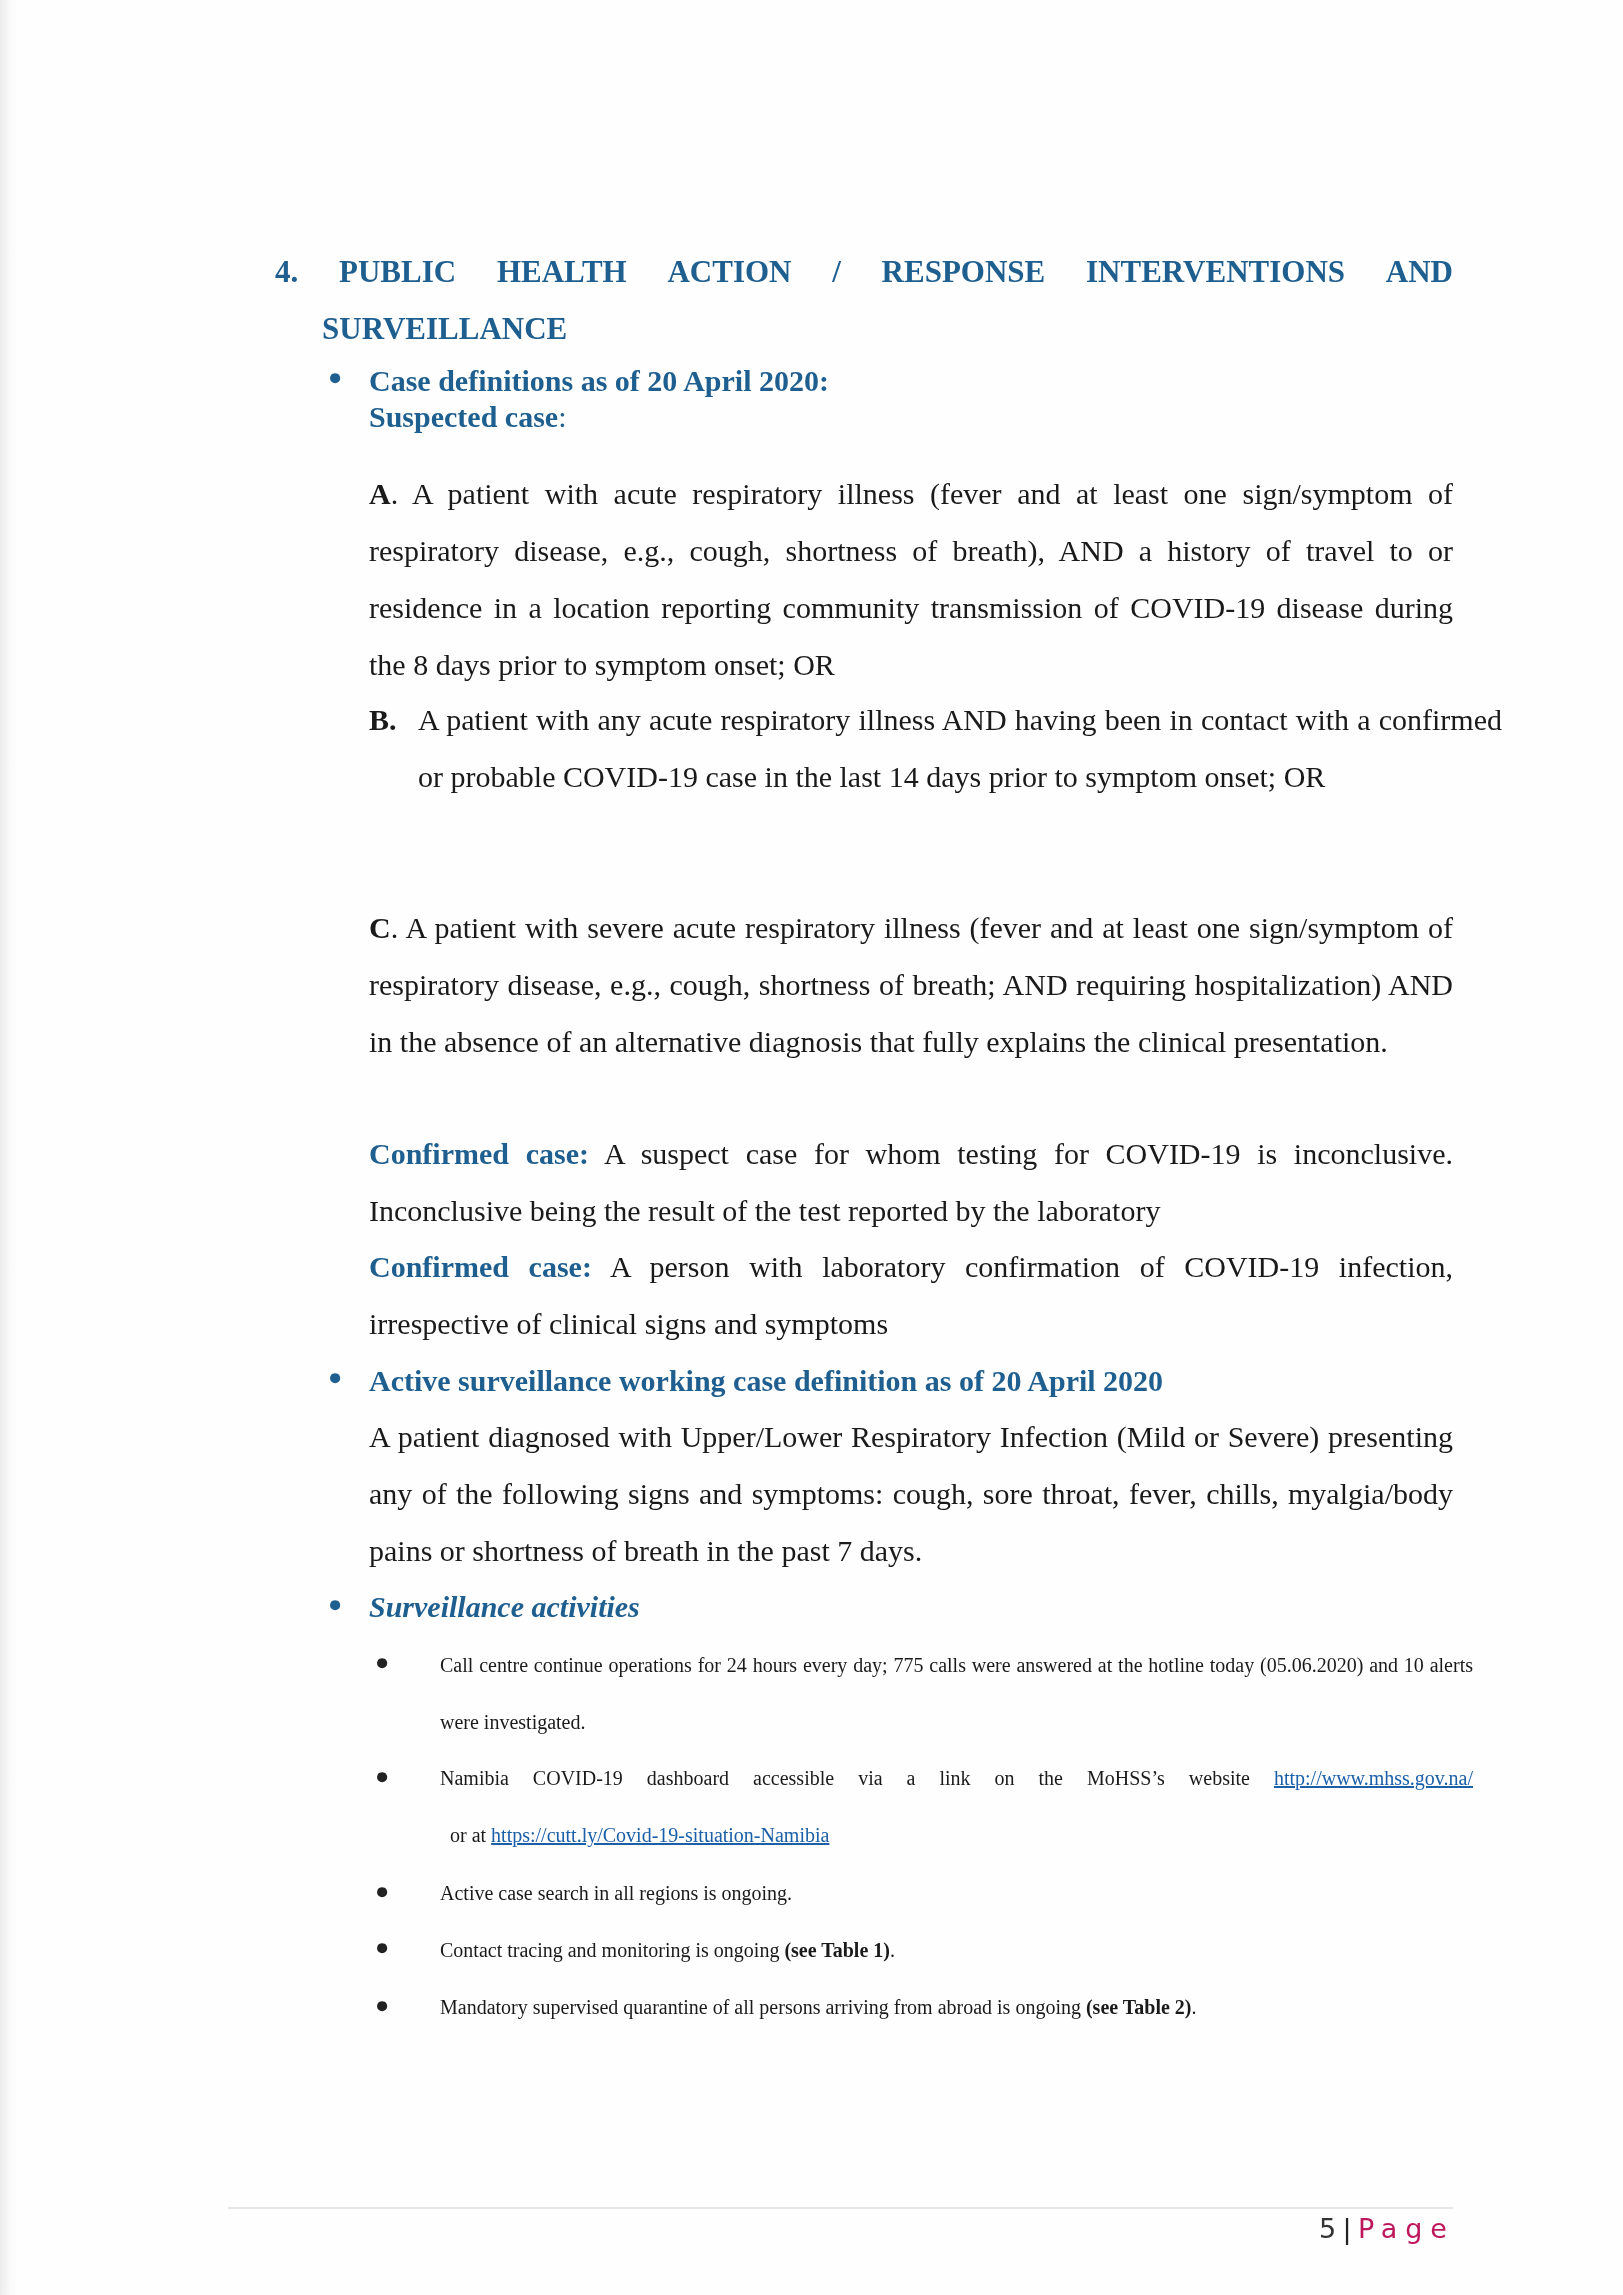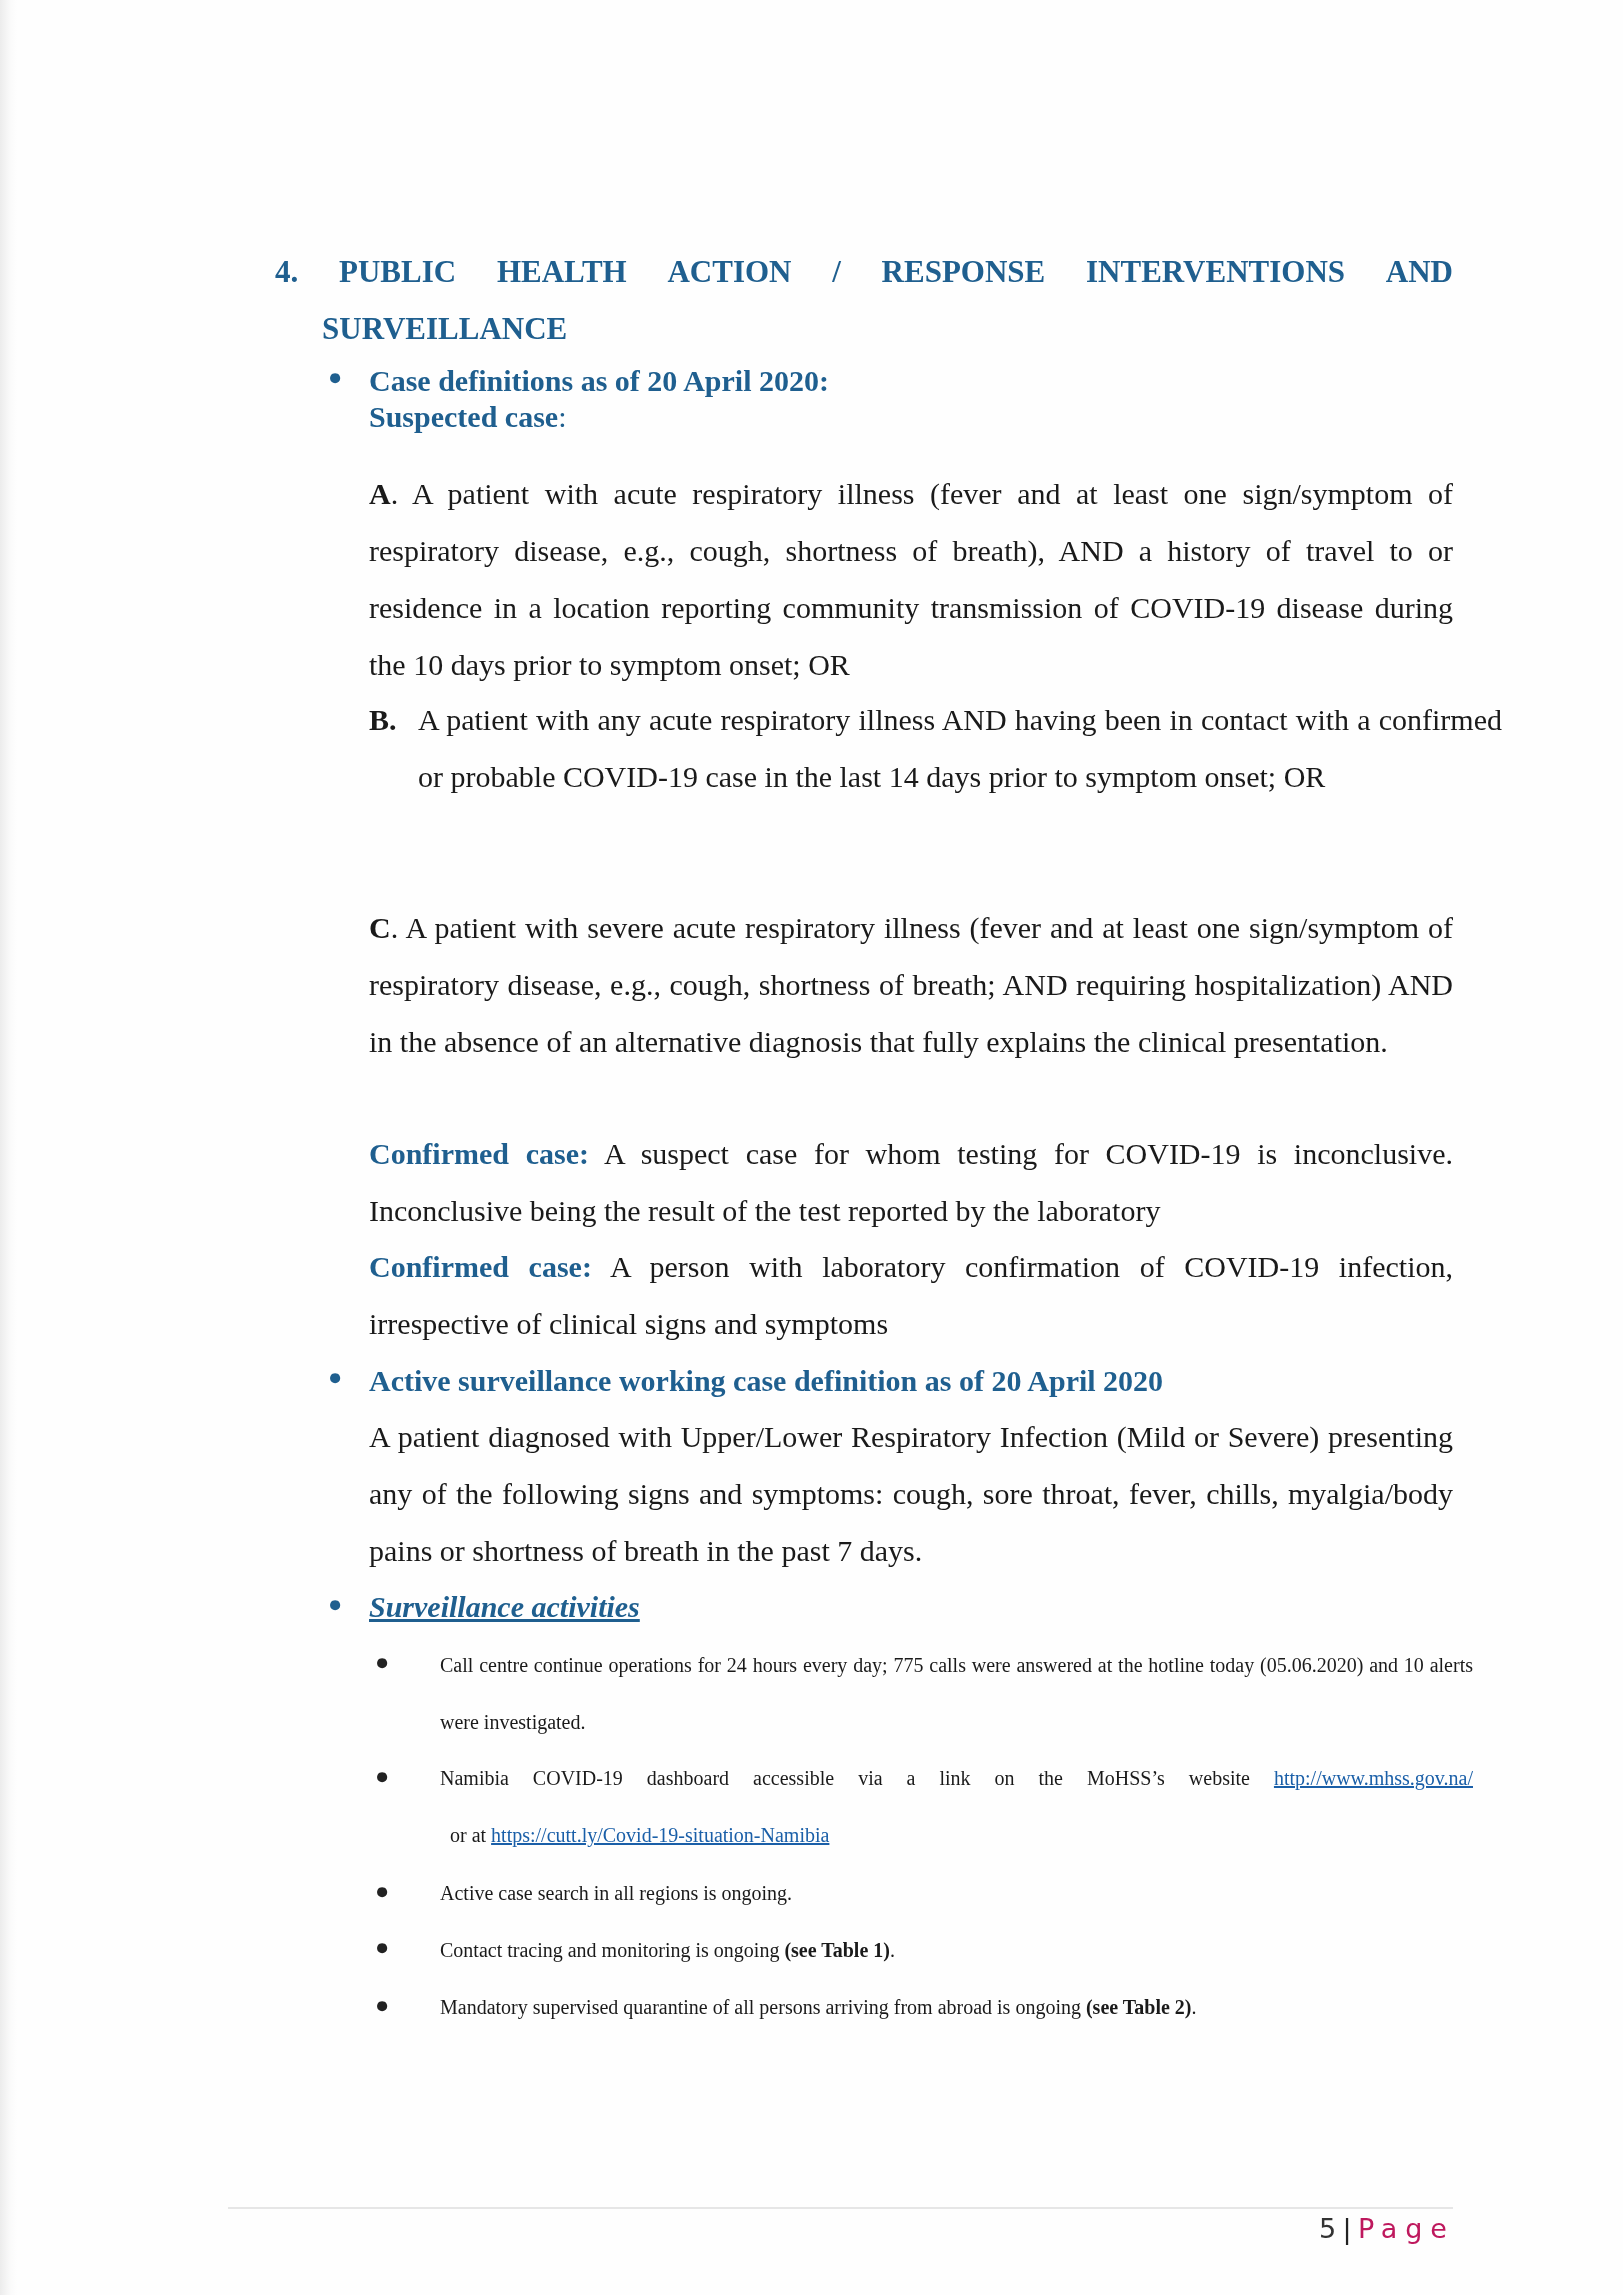--- a/index.html
+++ b/index.html
@@ -10,21 +10,21 @@
               background: linear-gradient(to right, #ececec, #fafafa 60%, #fefefe); }
   .blue { color: #1f5f8f; }
   .heading { position: absolute; left: 275px; top: 243px; width: 1178px;
              font-weight: bold; font-size: 31px; color: #1f5f8f; line-height: 57px; }
   .heading .line1 { display: flex; justify-content: space-between; }
   .heading .line2 { padding-left: 47px; }
   .block { position: absolute; left: 369px; width: 1084px; font-size: 30px; line-height: 57px; text-align: justify; }
   .bullet { position: absolute; font-size: 23.6px; color: #1f5f8f; }
   .bullet.black { color: #222; }
   .bold { font-weight: bold; }
-  .ital { font-style: italic; text-decoration: underline; }
+  .ital { font-style: italic; }
   .indent-b { position: absolute; left: 369px; width: 1084px; font-size: 30px; line-height: 57px; text-align: justify; }
   .hang { padding-left: 49px; text-indent: -49px; }
   a { color: #1a5fa8; text-decoration: underline; }
   .sub { position: absolute; left: 440px; width: 1033px; font-size: 20px; line-height: 57px; text-align: justify; }
   .footer-rule { position: absolute; left: 228px; top: 2207px; width: 1225px; height: 1.6px; background: #e6e6e6; }
   .footer { position: absolute; left: 1319px; top: 2213px; font-family: "DejaVu Sans", sans-serif; font-size: 27px; color: #333; }
   .footer .sep { color: #222; margin: 0 6.3px; }
   .footer .pg { letter-spacing: 7.9px; color: #be185d; }
 </style>
 </head>
@@ -47,21 +47,21 @@
     <div class="line2">SURVEILLANCE</div>
   </div>
 
   <span class="bullet" style="left:328px; top:364px;">●</span>
   <div class="block bold blue" style="top:352px;">Case definitions as of 20 April 2020:</div>
   <div class="block" style="top:388px;">
     <span class="bold blue">Suspected case</span><span class="blue">:</span>
   </div>
 
   <div class="block" style="top:465px;">
-    <span class="bold">A</span><span>. A patient with acute respiratory illness (fever and at least one sign/symptom of respiratory disease, e.g., cough, shortness of breath), AND a history of travel to or residence in a location reporting community transmission of COVID-19 disease during the 10 days prior to symptom onset;  OR</span>
+    <span class="bold">A</span><span>. A patient with acute respiratory illness (fever and at least one sign/symptom of respiratory disease, e.g., cough, shortness of breath), AND a history of travel to or residence in a location reporting community transmission of COVID-19 disease during the 8 days prior to symptom onset;  OR</span>
   </div>
 
   <div class="indent-b hang" style="top:691px;">
     <span class="bold" style="display:inline-block; width:49px; text-indent:0;">B.</span><span>A patient with any acute respiratory illness AND having been in contact with a confirmed or probable COVID-19 case in the last 14 days prior to symptom onset; OR</span>
   </div>
 
   <div class="block" style="top:899px;">
     <span class="bold">C</span><span>. A patient with severe acute respiratory illness (fever and at least one sign/symptom of respiratory disease, e.g., cough, shortness of breath; AND requiring hospitalization) AND in the absence of an alternative diagnosis that fully explains the clinical presentation.</span>
   </div>
 

